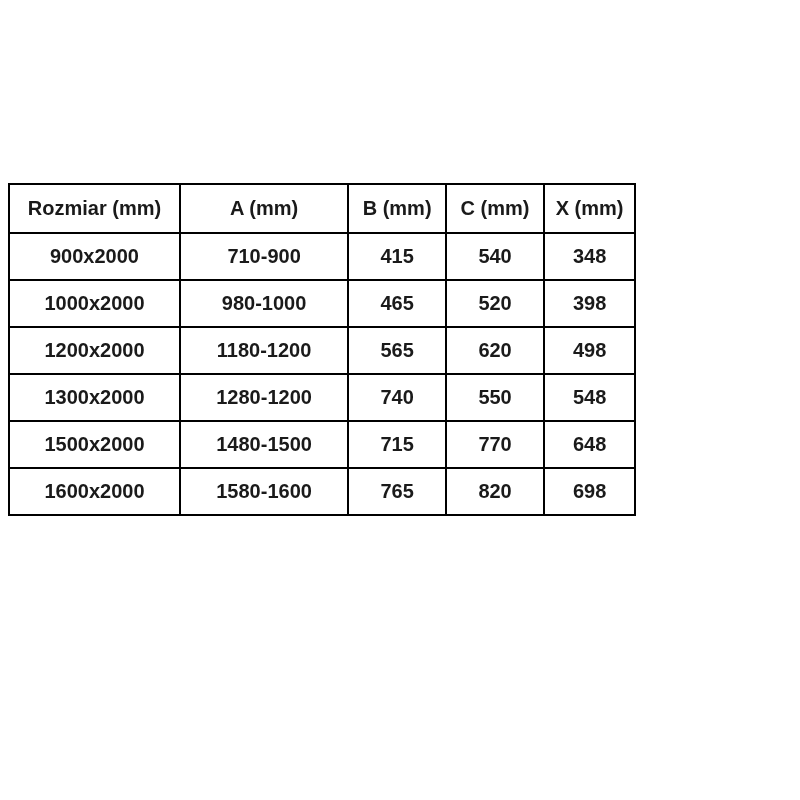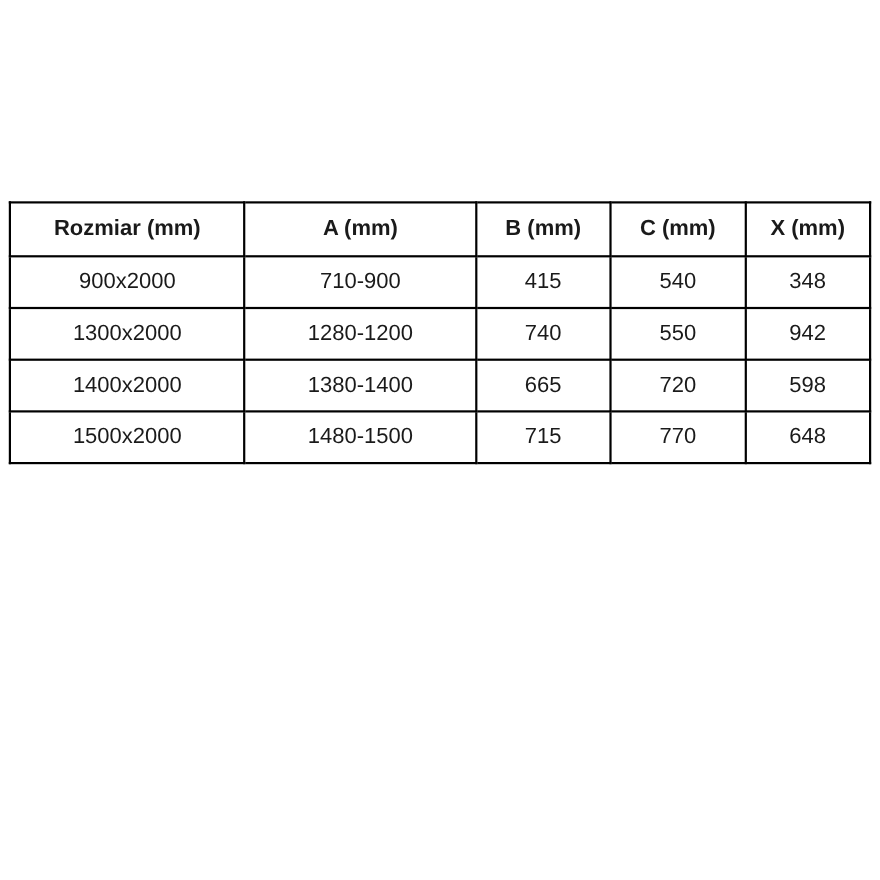--- a/index.html
+++ b/index.html
@@ -13,21 +13,21 @@
   .page {
     width: 800px;
     height: 800px;
     position: relative;
     background: #ffffff;
   }
   table.size-table {
     position: absolute;
     left: 8px;
     top: 183px;
-    width: 784px;
+    width: 628px;
     border-collapse: collapse;
     table-layout: fixed;
     background: #ffffff;
   }
   table.size-table th,
   table.size-table td {
     border: 2px solid #000000;
     text-align: center;
     vertical-align: middle;
     color: #1a1a1a;
@@ -35,21 +35,21 @@
     padding: 0;
     overflow: hidden;
     white-space: nowrap;
   }
   table.size-table th {
     height: 47px;
     font-weight: 700;
   }
   table.size-table td {
     height: 45px;
-    font-weight: 400;
+    font-weight: 700;
   }
   col.c-rozmiar { width: 27.3%; }
   col.c-a       { width: 26.9%; }
   col.c-b       { width: 15.6%; }
   col.c-c       { width: 15.7%; }
   col.c-x       { width: 14.5%; }
 </style>
 </head>
 <body>
 
@@ -73,35 +73,49 @@
     </thead>
     <tbody>
       <tr>
         <td>900x2000</td>
         <td>710-900</td>
         <td>415</td>
         <td>540</td>
         <td>348</td>
       </tr>
       <tr>
+        <td>1000x2000</td>
+        <td>980-1000</td>
+        <td>465</td>
+        <td>520</td>
+        <td>398</td>
+      </tr>
+      <tr>
+        <td>1200x2000</td>
+        <td>1180-1200</td>
+        <td>565</td>
+        <td>620</td>
+        <td>498</td>
+      </tr>
+      <tr>
         <td>1300x2000</td>
         <td>1280-1200</td>
         <td>740</td>
         <td>550</td>
-        <td>942</td>
-      </tr>
-      <tr>
-        <td>1400x2000</td>
-        <td>1380-1400</td>
-        <td>665</td>
-        <td>720</td>
-        <td>598</td>
+        <td>548</td>
       </tr>
       <tr>
         <td>1500x2000</td>
         <td>1480-1500</td>
         <td>715</td>
         <td>770</td>
         <td>648</td>
       </tr>
+      <tr>
+        <td>1600x2000</td>
+        <td>1580-1600</td>
+        <td>765</td>
+        <td>820</td>
+        <td>698</td>
+      </tr>
     </tbody>
   </table>
 </div>
 
 </body></html>

